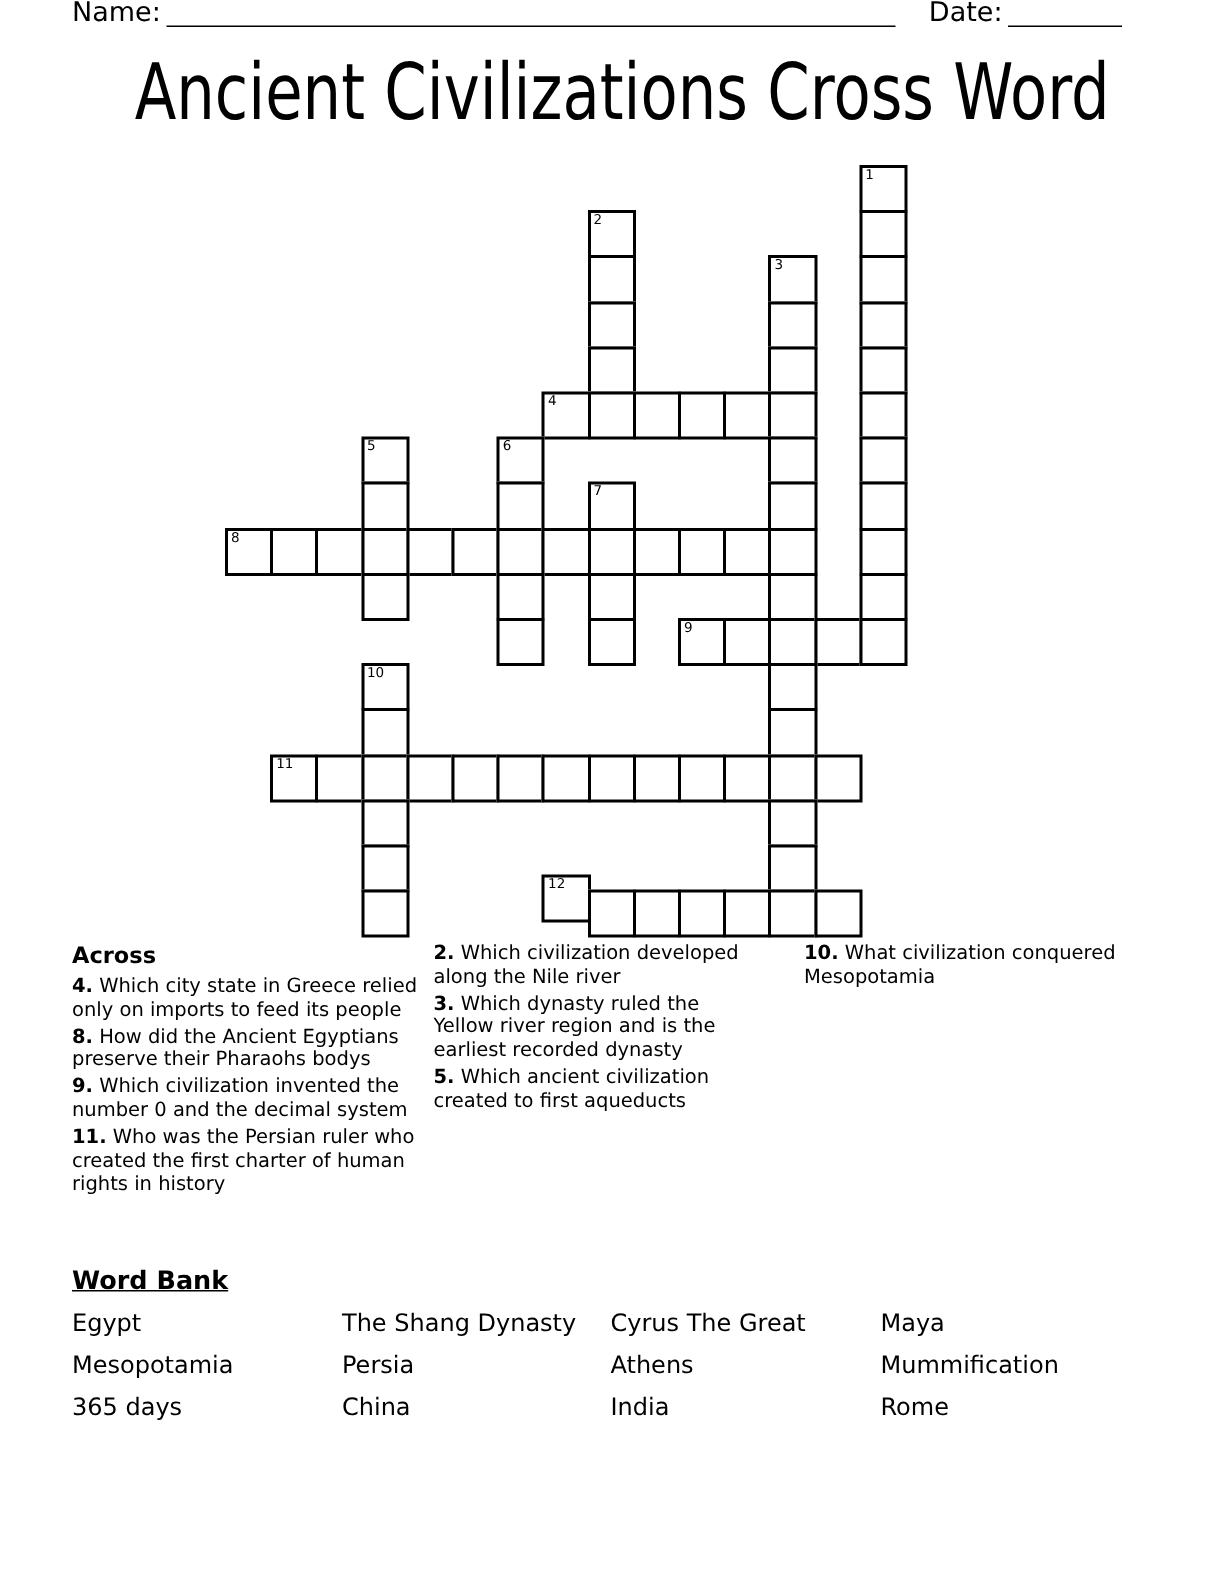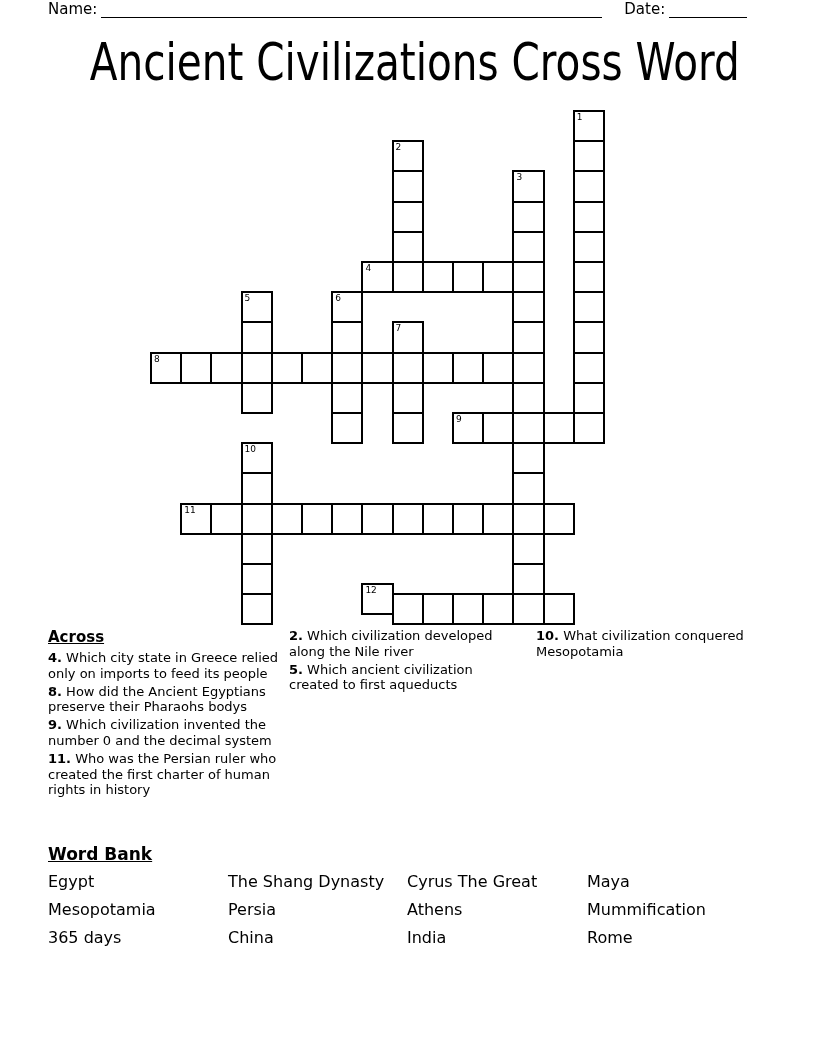--- a/index.html
+++ b/index.html
@@ -8,21 +8,21 @@
     width:816px;height:1056px;
     background:#fff;
     font-family:"DejaVu Sans", sans-serif;
     color:#000;
     overflow:hidden;
   }
   
   .name-date-row{
     position:absolute;left:48px;top:0px;width:700px;
     display:flex;align-items:flex-end;
-    font-size:15px;line-height:18px;
+    font-size:18px;line-height:18px;
   }
   .write-line{display:inline-block;height:16px;border-bottom:1.5px solid #000;}
   .name-line{width:501px;margin-left:4px;margin-right:22px;}
   .date-line{width:78px;margin-left:4px;}
   
   .title{
     position:absolute;top:34px;left:0;width:816px;
     text-align:center;
     font-size:52px;line-height:56px;font-weight:normal;
     transform:scaleX(0.78);transform-origin:50% 50%;
@@ -41,21 +41,21 @@
   .cellnum{
     position:absolute;top:0px;left:2px;
     font-size:9px;line-height:10px;color:#000;
   }
   
   .clue-col{position:absolute;top:628px;font-size:13px;line-height:15.8px;}
   .clue-col.c0{left:48px;width:236px;}
   .clue-col.c1{left:289px;width:216px;}
   .clue-col.c2{left:536px;width:230px;}
   .clue-heading{
-    font-weight:bold;text-decoration:underline;
+    font-weight:bold;
     font-size:15px;line-height:17px;margin:1px 0 4px 0;
   }
   p.clue{margin:0 0 2px 0;}
   p.clue b{font-weight:bold;}
   
   #wordbank{position:absolute;left:48px;top:845px;width:724px;}
   .wb-heading{
     font-weight:bold;text-decoration:underline;
     font-size:17px;line-height:19px;margin:0 0 10px 0;
   }
@@ -193,20 +193,21 @@
   <div id="clues">
       <div class="clue-col c0">
         <div class="clue-heading">Across</div>
         <p class="clue"><b>4.</b> Which city state in Greece relied only on imports to feed its people</p>
         <p class="clue"><b>8.</b> How did the Ancient Egyptians preserve their Pharaohs bodys</p>
         <p class="clue"><b>9.</b> Which civilization invented the number 0 and the decimal system</p>
         <p class="clue"><b>11.</b> Who was the Persian ruler who created the first charter of human rights in history</p>
       </div>
       <div class="clue-col c1">
         <p class="clue"><b>2.</b> Which civilization developed along the Nile river</p>
+        <p class="clue"><b>3.</b> Which dynasty ruled the Yellow river region and is the earliest recorded dynasty</p>
         <p class="clue"><b>5.</b> Which ancient civilization created to first aqueducts</p>
       </div>
       <div class="clue-col c2">
         <p class="clue"><b>10.</b> What civilization conquered Mesopotamia</p>
       </div>
     </div>
 
   <div id="wordbank">
     <div class="wb-heading">Word Bank</div>
     <div class="wb-grid">

